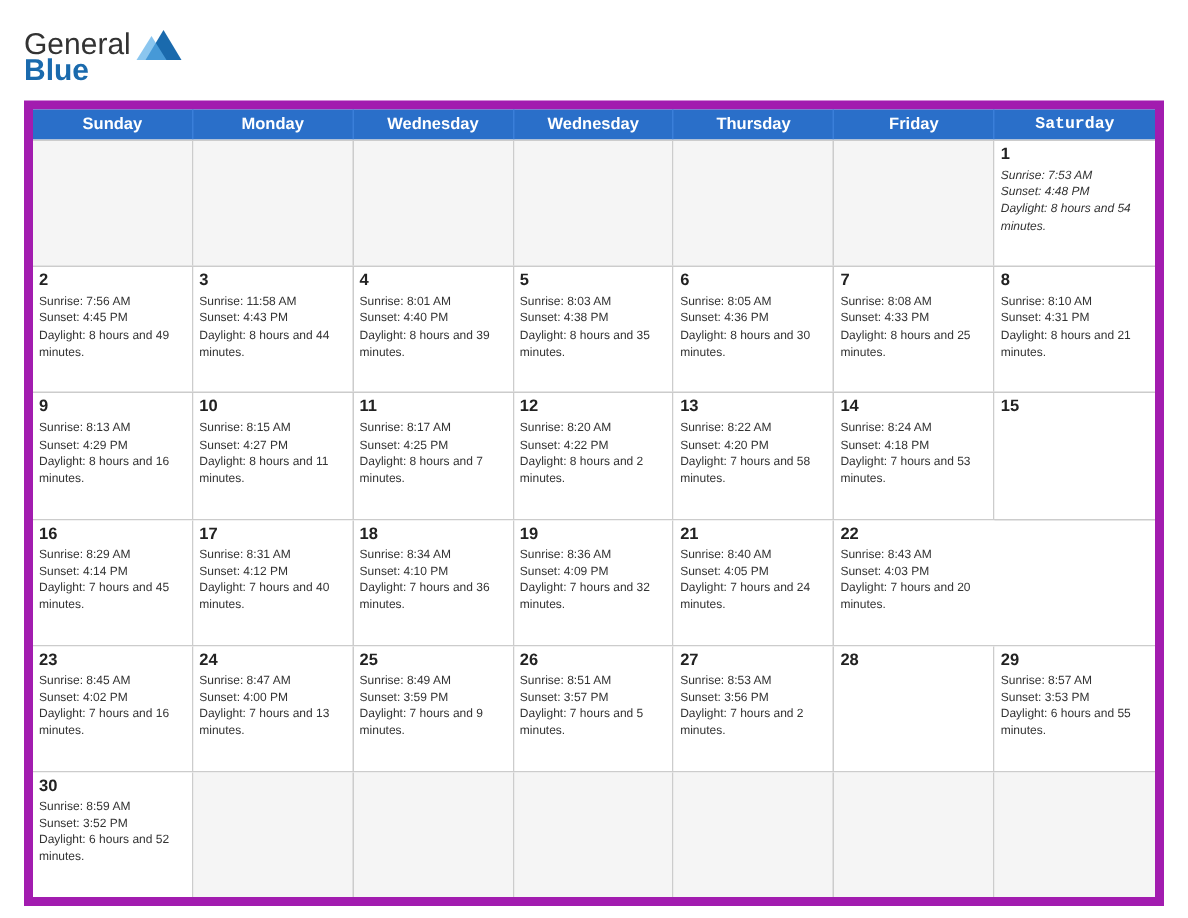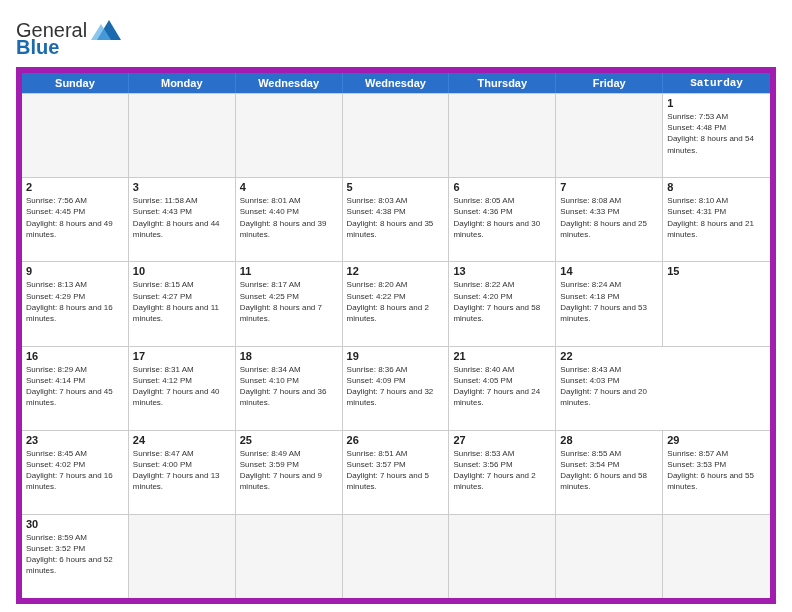--- a/index.html
+++ b/index.html
@@ -133,21 +133,21 @@
 
     <div class="cal-row">
           <div class="cal-cell empty"></div>
           <div class="cal-cell empty"></div>
           <div class="cal-cell empty"></div>
           <div class="cal-cell empty"></div>
           <div class="cal-cell empty"></div>
           <div class="cal-cell empty"></div>
           <div class="cal-cell">
             <span class="day-num">1</span>
-            <div class="cell-info" style="white-space: pre-line;">Sunrise: 7:53 AM
+            <div class="cell-info" style="white-space: pre-line; font-style: italic;">Sunrise: 7:53 AM
 Sunset: 4:48 PM
 Daylight: 8 hours and 54 minutes.</div>
           </div>
         </div>
         <div class="cal-row">
           <div class="cal-cell">
             <span class="day-num">2</span>
             <div class="cell-info" style="white-space: pre-line;">Sunrise: 7:56 AM
 Sunset: 4:45 PM
 Daylight: 8 hours and 49 minutes.</div>
@@ -294,23 +294,20 @@
 Daylight: 7 hours and 5 minutes.</div>
           </div>
           <div class="cal-cell">
             <span class="day-num">27</span>
             <div class="cell-info" style="white-space: pre-line;">Sunrise: 8:53 AM
 Sunset: 3:56 PM
 Daylight: 7 hours and 2 minutes.</div>
           </div>
           <div class="cal-cell">
             <span class="day-num">28</span>
-            <div class="cell-info" style="white-space: pre-line;">Sunrise: 8:55 AM
-Sunset: 3:54 PM
-Daylight: 6 hours and 58 minutes.</div>
           </div>
           <div class="cal-cell">
             <span class="day-num">29</span>
             <div class="cell-info" style="white-space: pre-line;">Sunrise: 8:57 AM
 Sunset: 3:53 PM
 Daylight: 6 hours and 55 minutes.</div>
           </div>
         </div>
         <div class="cal-row">
           <div class="cal-cell">

